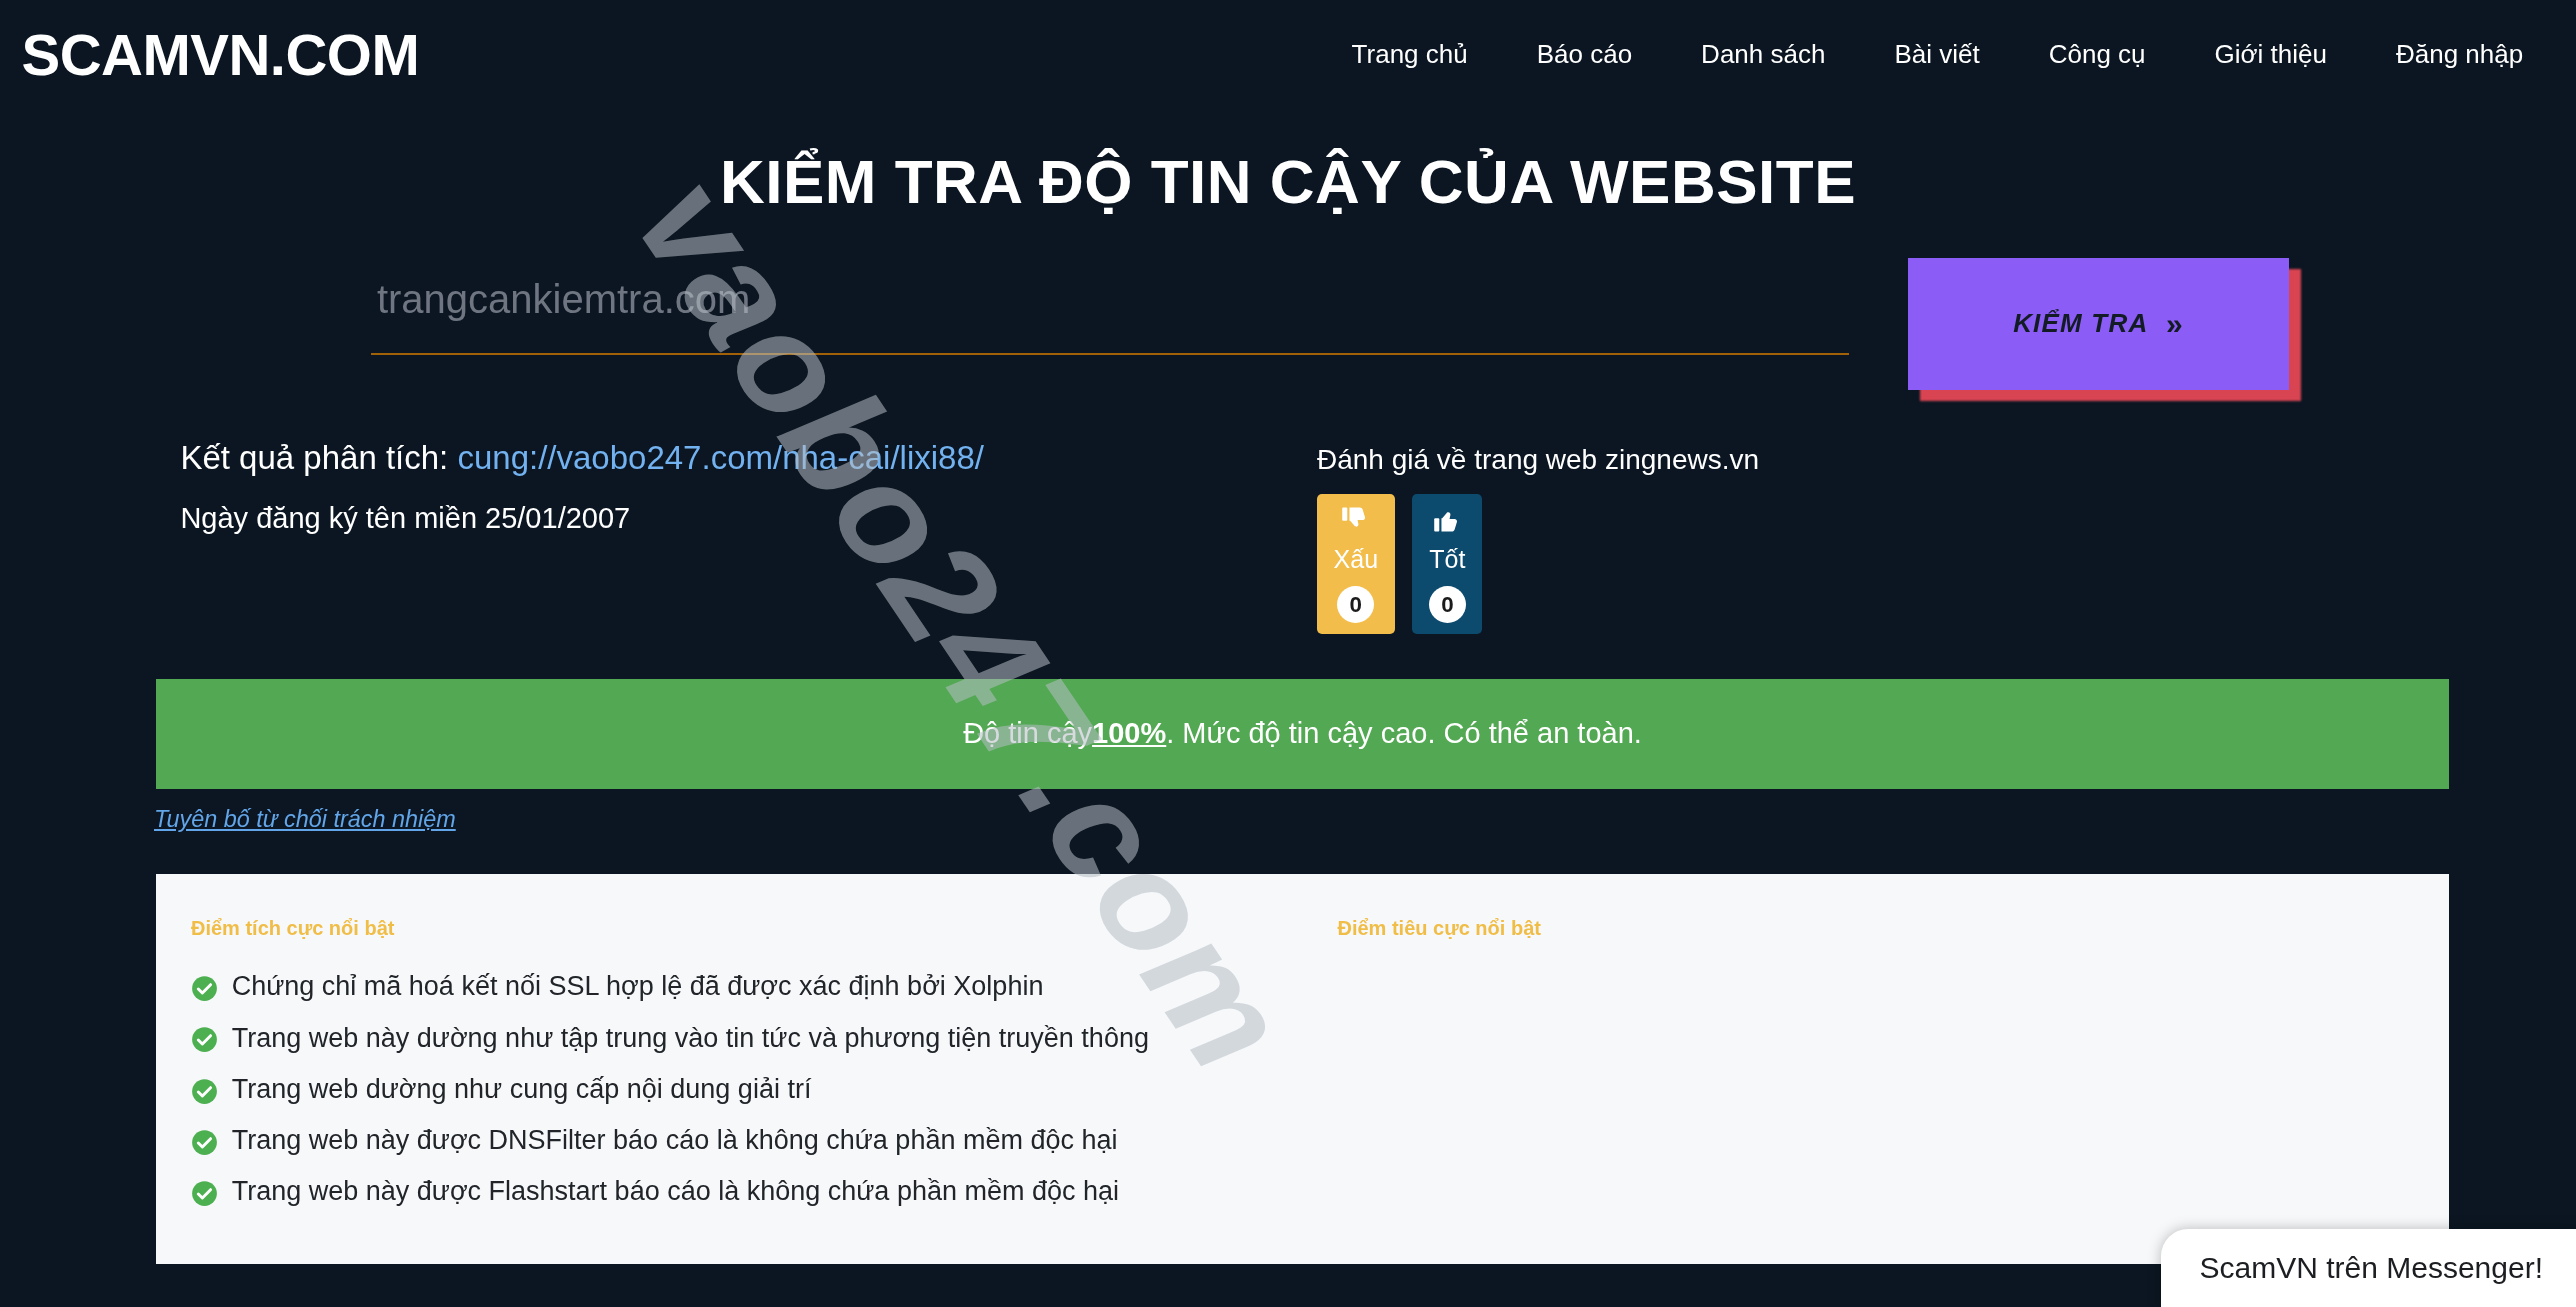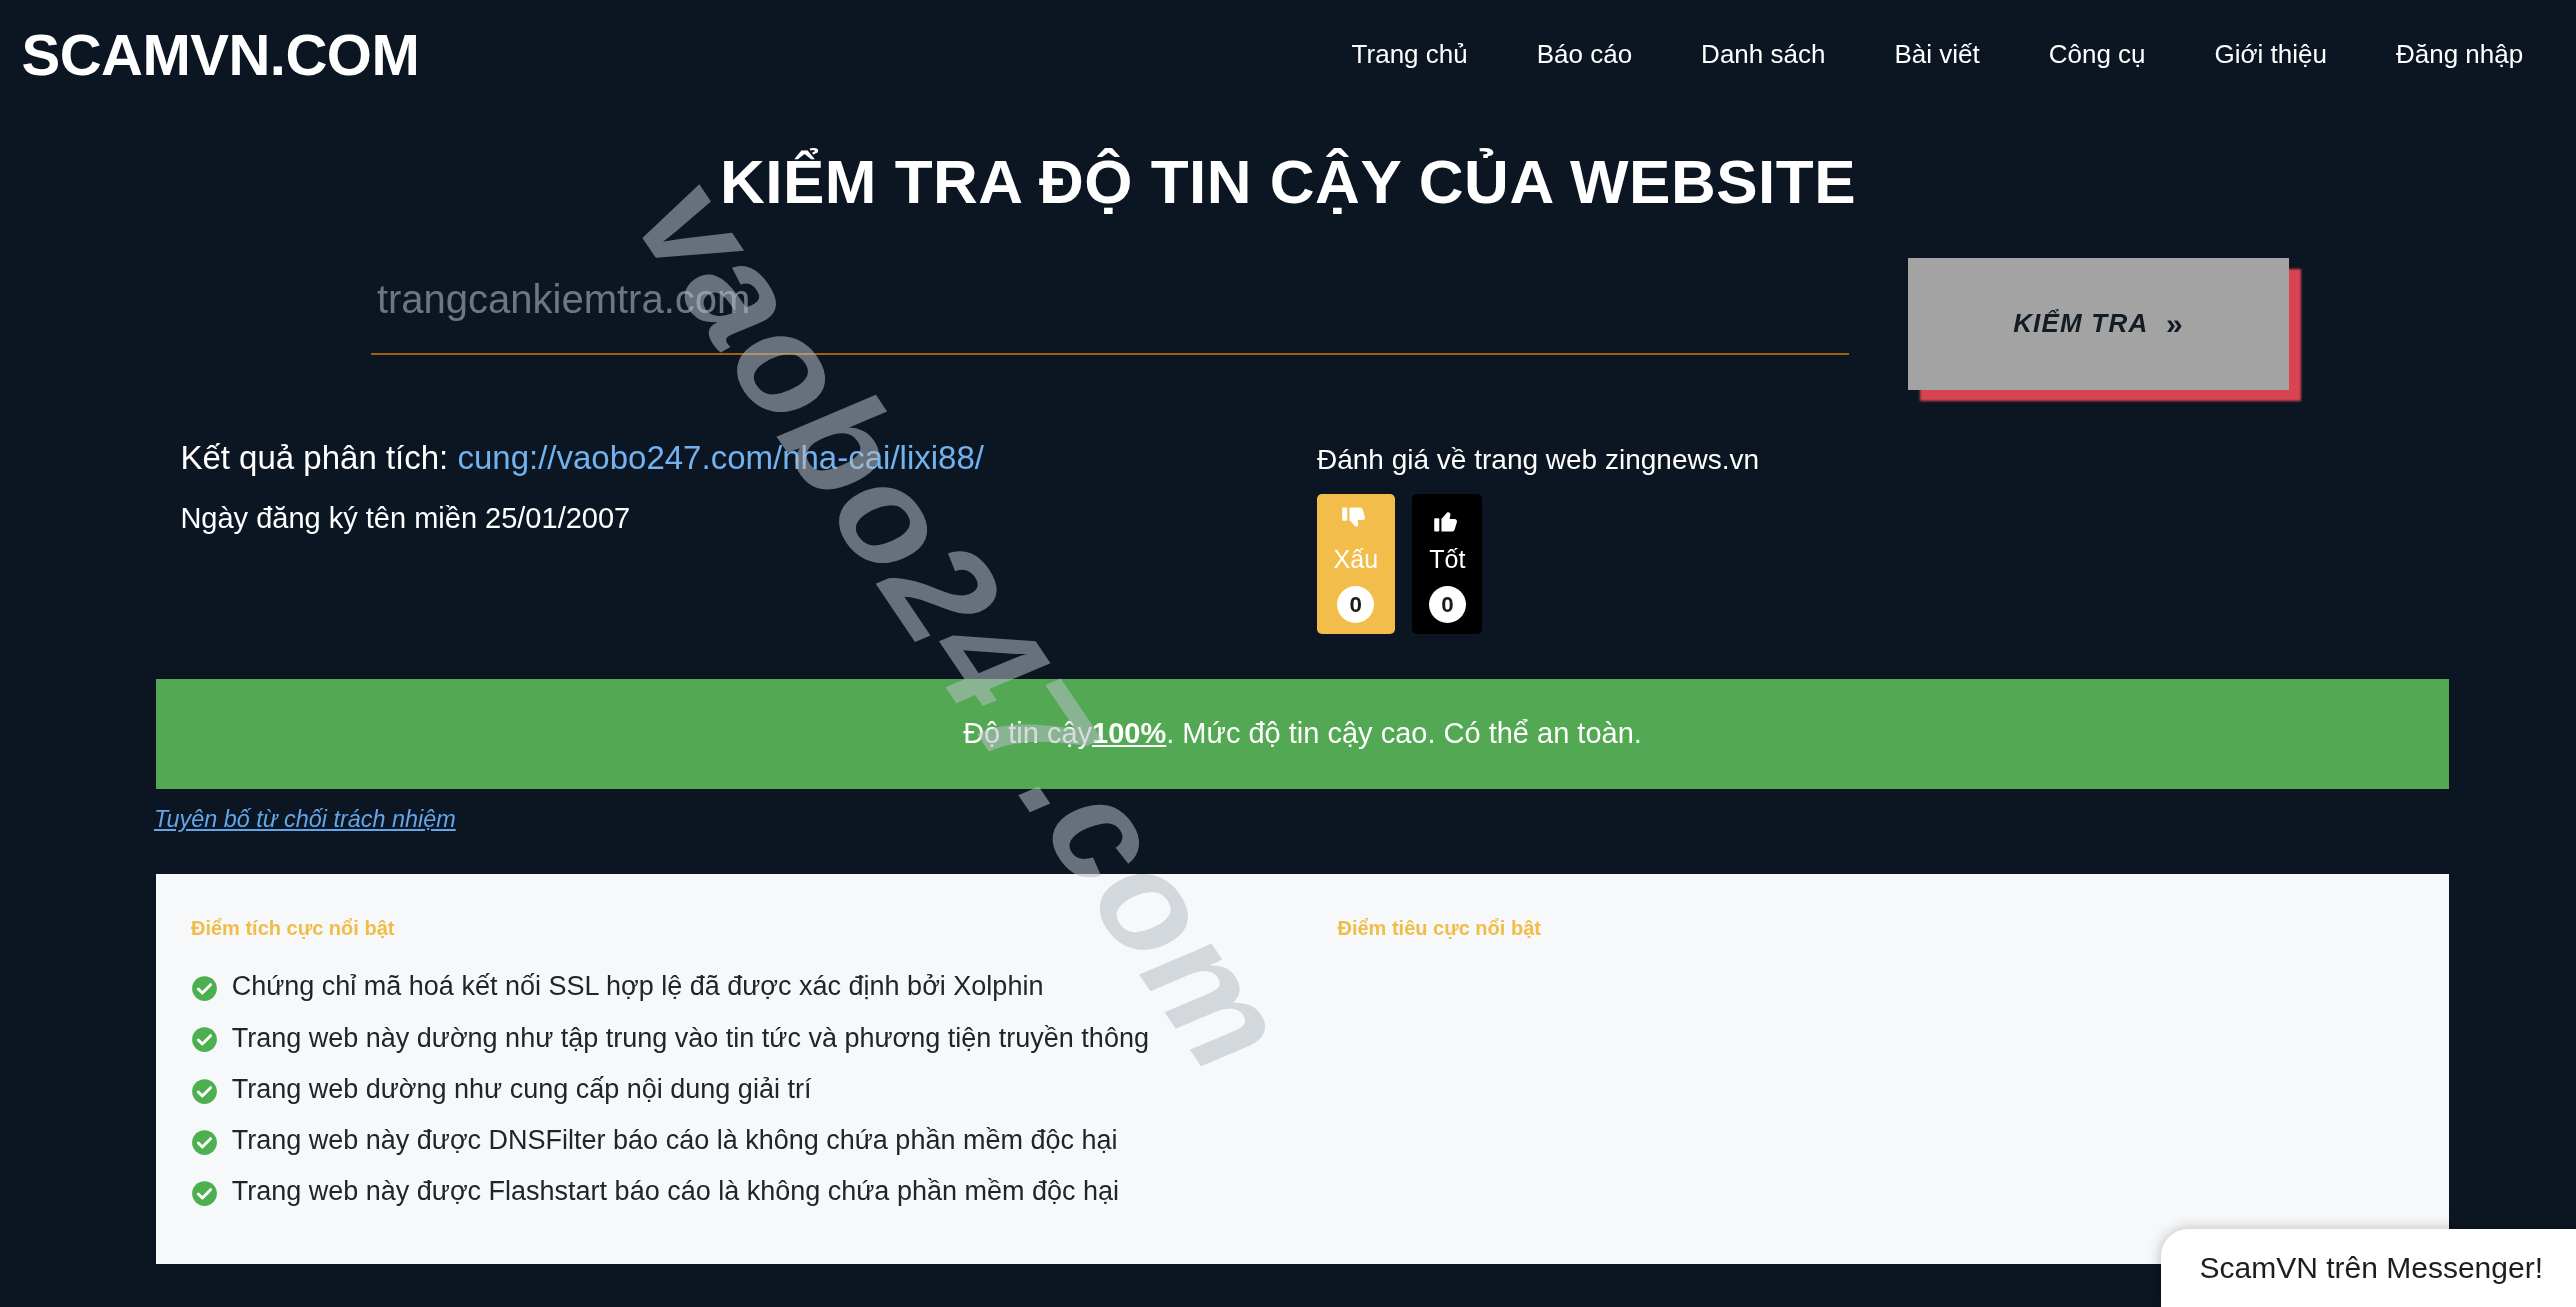--- a/index.html
+++ b/index.html
@@ -102,21 +102,21 @@
     left: 11.7px; top: 11.7px;
     width: 381px; height: 132px;
     background: #d94452;
     filter: blur(1px);
   }
   .check-btn {
     position: absolute;
     left: 0; top: 0;
     width: 381px;
     height: 132px;
-    background: #a3a3a3;
+    background: #8b5cf6;
     border: none;
     color: #131b24;
     font-family: "Liberation Sans", sans-serif;
     font-size: 26px;
     font-weight: bold;
     font-style: italic;
     letter-spacing: 1.2px;
     display: flex;
     align-items: center;
     justify-content: center;
@@ -162,21 +162,21 @@
     border: none;
     border-radius: 4.9px;
     padding: 10.7px 16.6px;
     font-family: "Liberation Sans", sans-serif;
     font-size: 25px;
     color: #ffffff;
     cursor: pointer;
     flex-direction: column;
   }
   .rate-bad { background: #f2bd4a; }
-  .rate-good { background: #000000; }
+  .rate-good { background: #0c4a6e; }
   .rate-count {
     background: #ffffff;
     color: #1b1b1b;
     font-weight: bold;
     font-size: 22.4px;
     border-radius: 50%;
     width: 37px; height: 37px;
     display: flex; align-items: center; justify-content: center;
   }
   .thumb-svg { width: 29px; height: 29px; display: block; }

